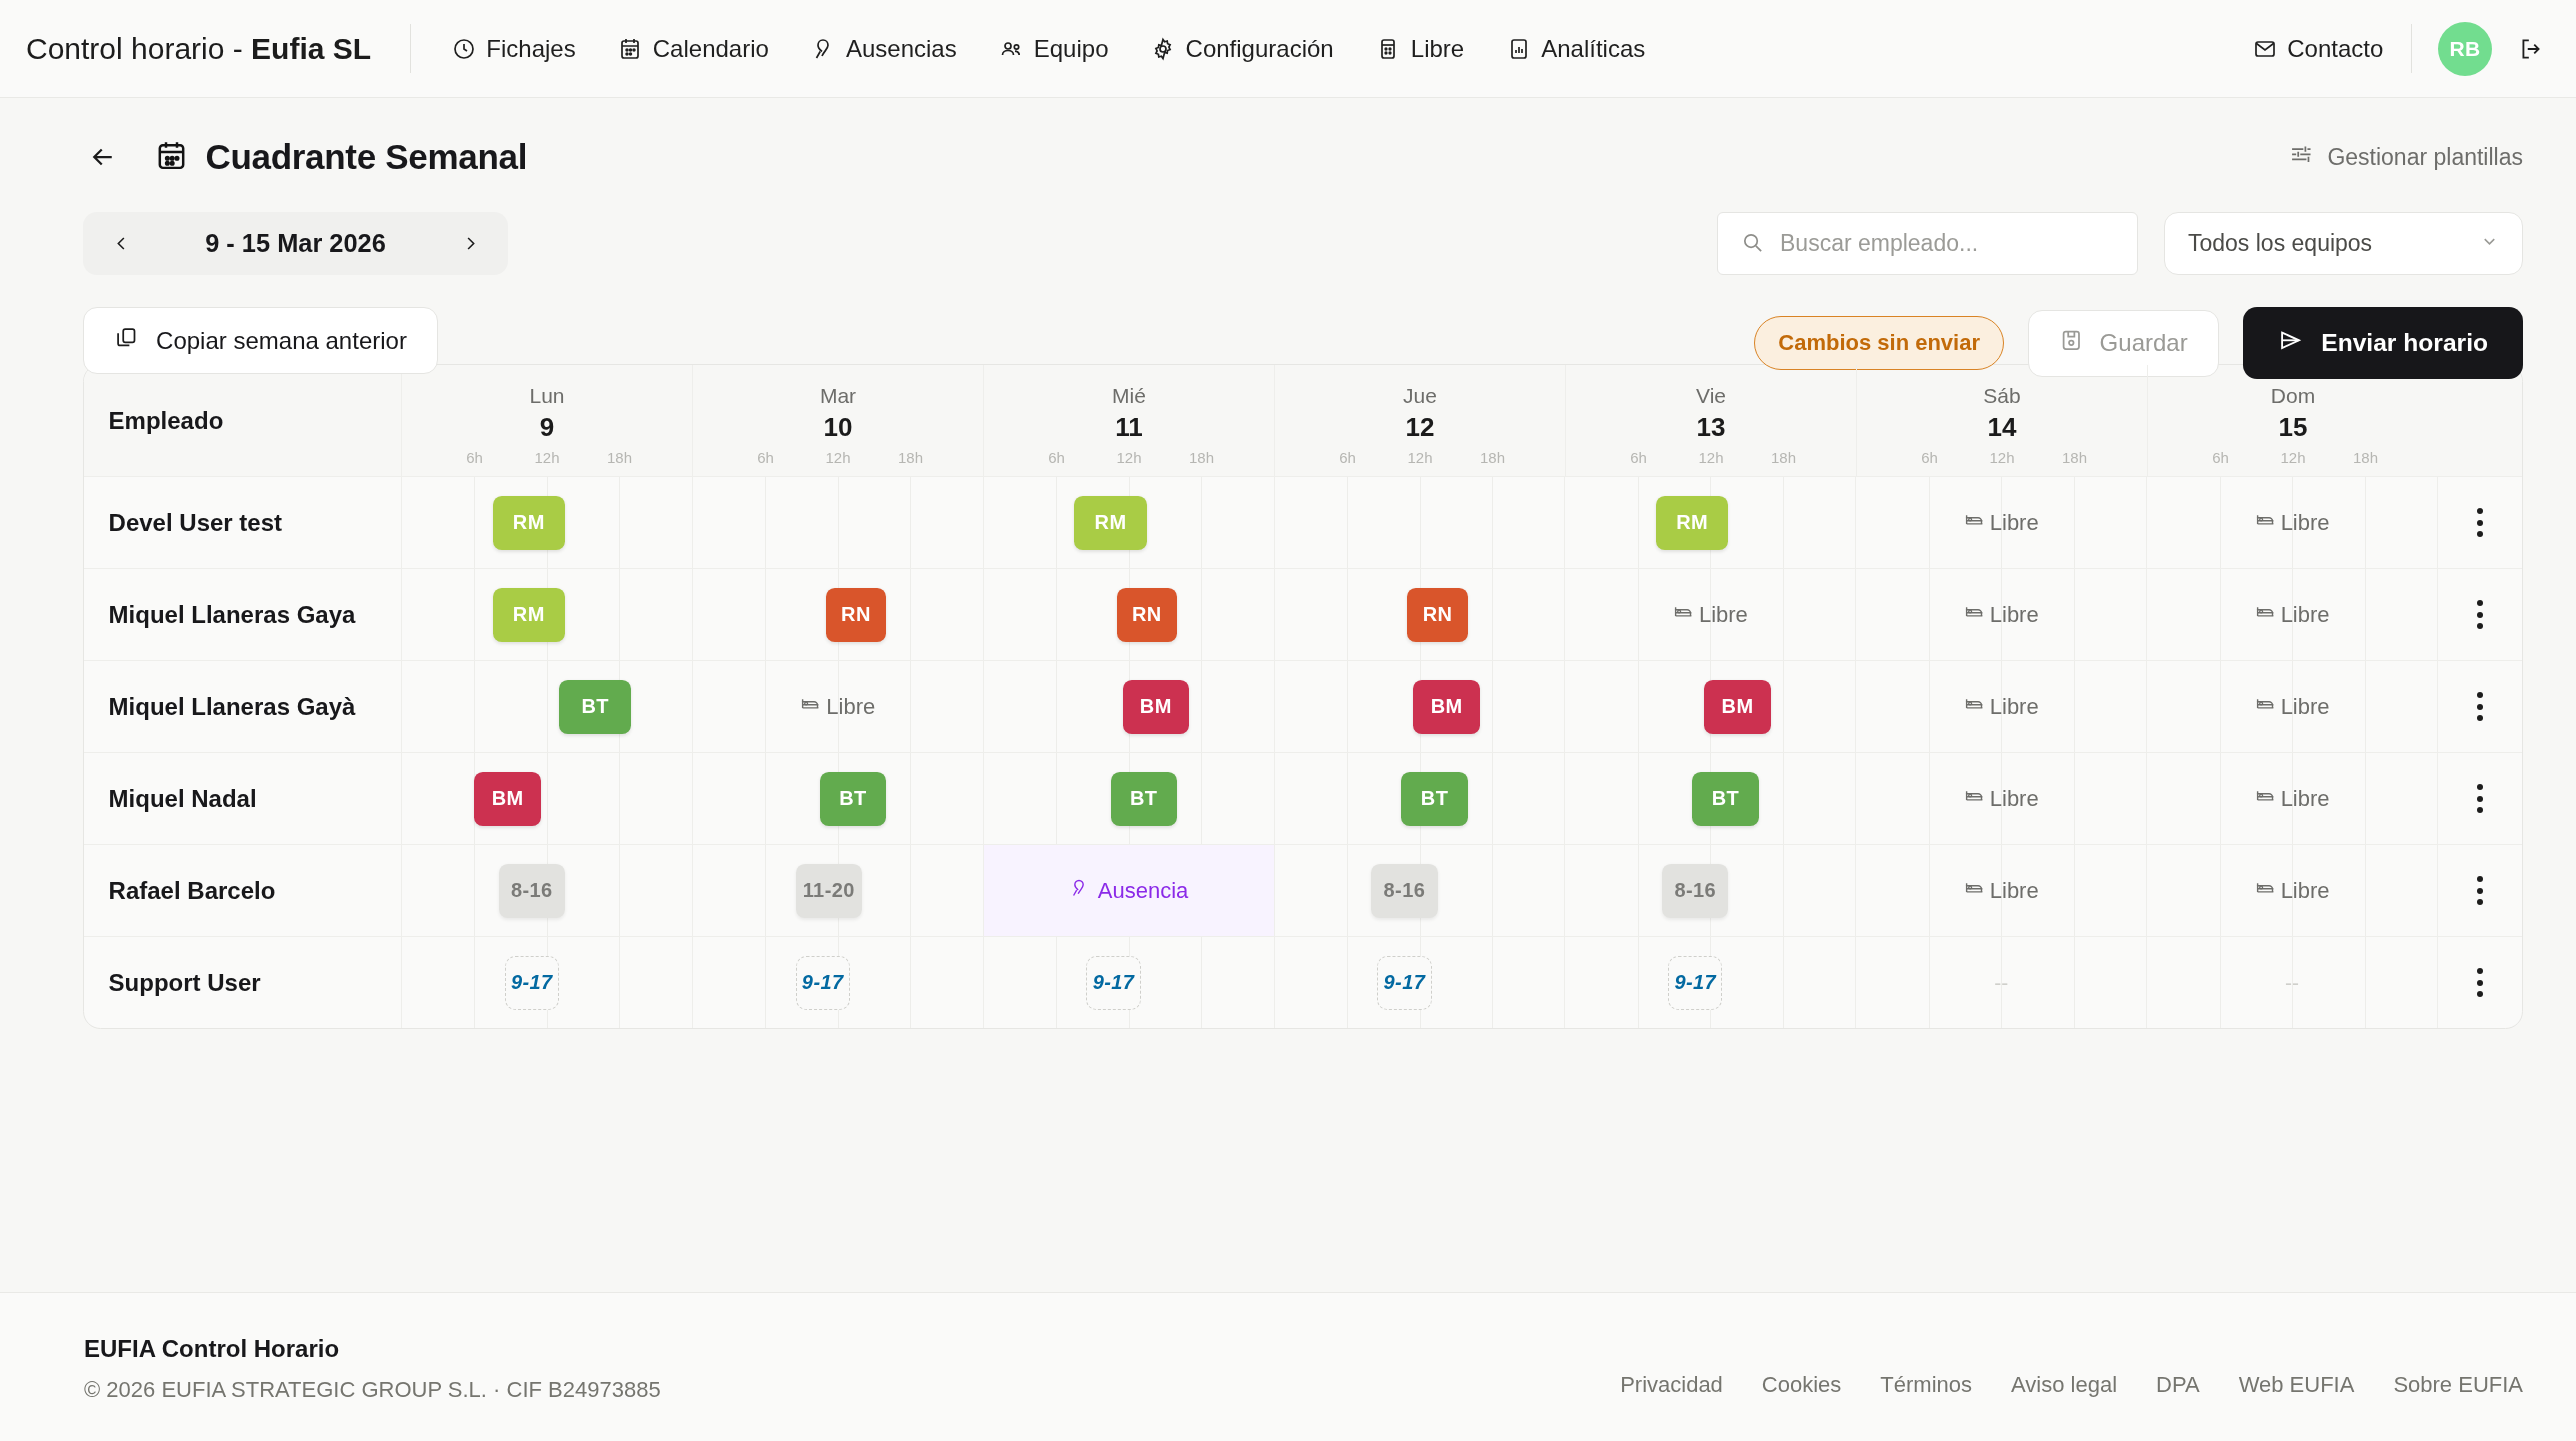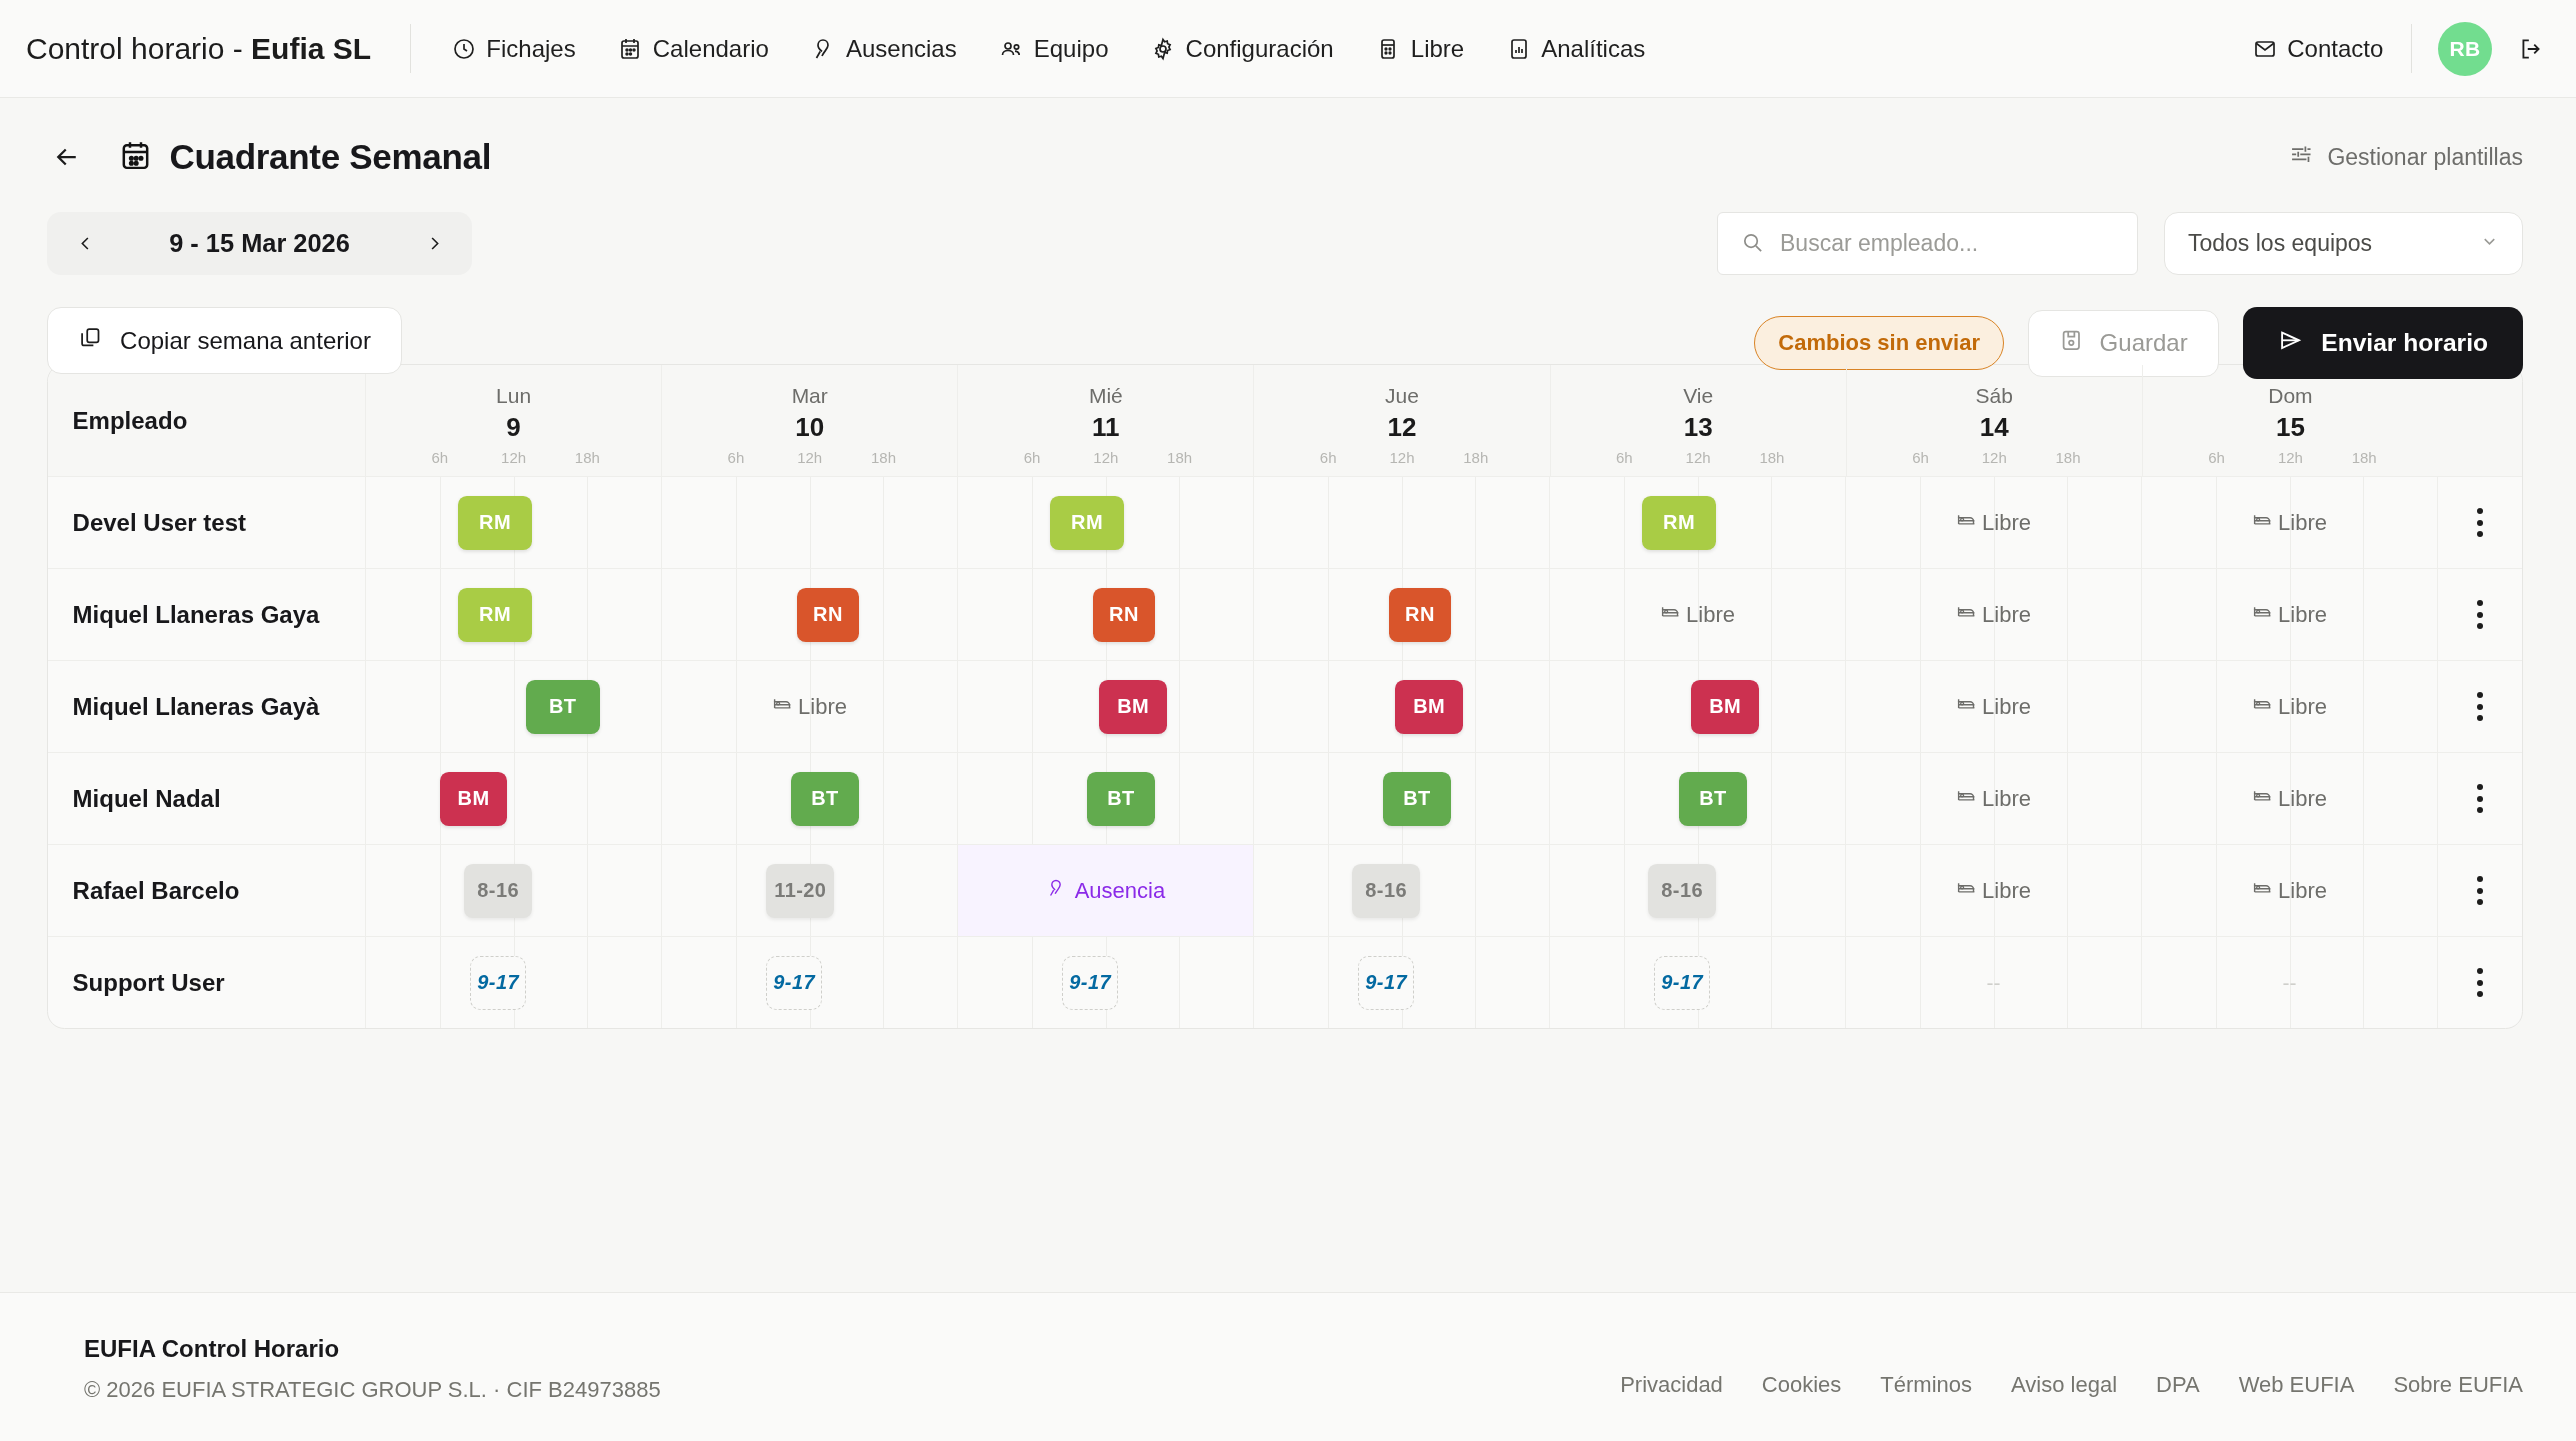--- a/index.html
+++ b/index.html
@@ -32,21 +32,21 @@
   .nav-right-sep { width: 0.9px; height: 49px; background: #e2e2de; }
   .avatar {
     width: 54px; height: 54px; border-radius: 50%;
     background: #72dd8f; color: #fff; font-weight: 700; font-size: 21px;
     display: flex; align-items: center; justify-content: center;
     letter-spacing: 0.4px;
   }
   .logout { cursor: pointer; display: flex; }
 
   
-  .page { padding: 39px 53px 0 47px; }
+  .page { padding: 39px 53px 0 83px; }
   .titlerow { display: flex; align-items: center; }
   .backbtn { width: 40px; height: 40px; display: flex; align-items: center; justify-content: center; cursor: pointer; }
   .title-wrap { display: flex; align-items: center; gap: 17.5px; margin-left: 32px; }
   .pagetitle { font-size: 35px; font-weight: 700; letter-spacing: -0.3px; }
   .manage-tpl {
     margin-left: auto; display: flex; align-items: center; gap: 14px;
     font-size: 23px; color: #6d6d6a; cursor: pointer; white-space: nowrap;
   }
 
   

